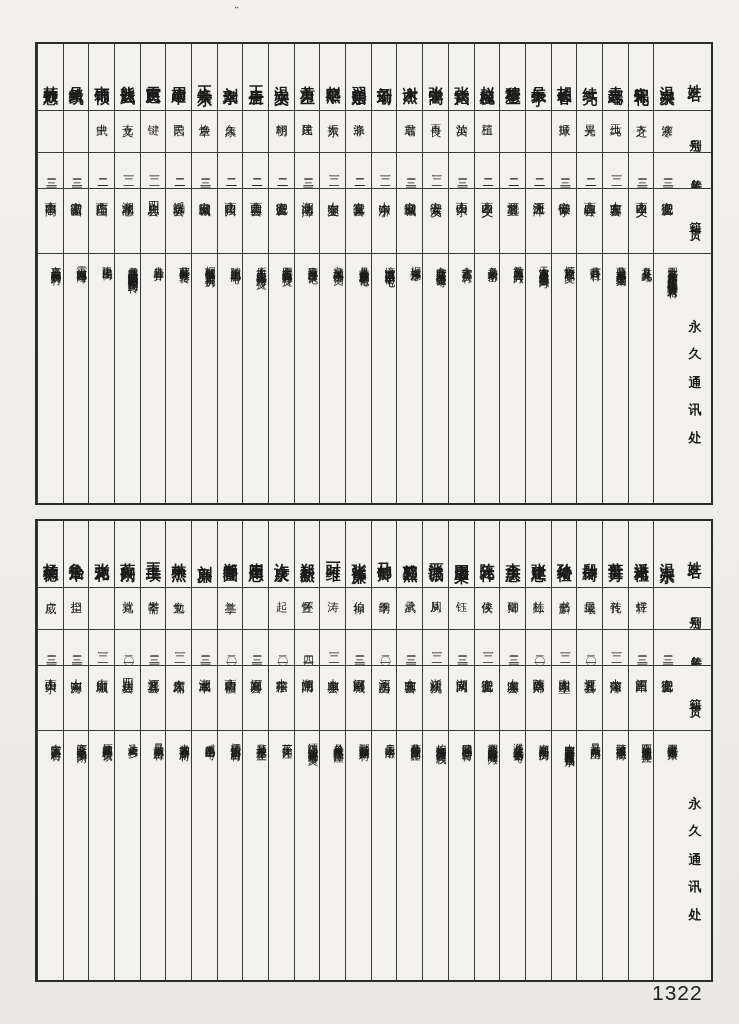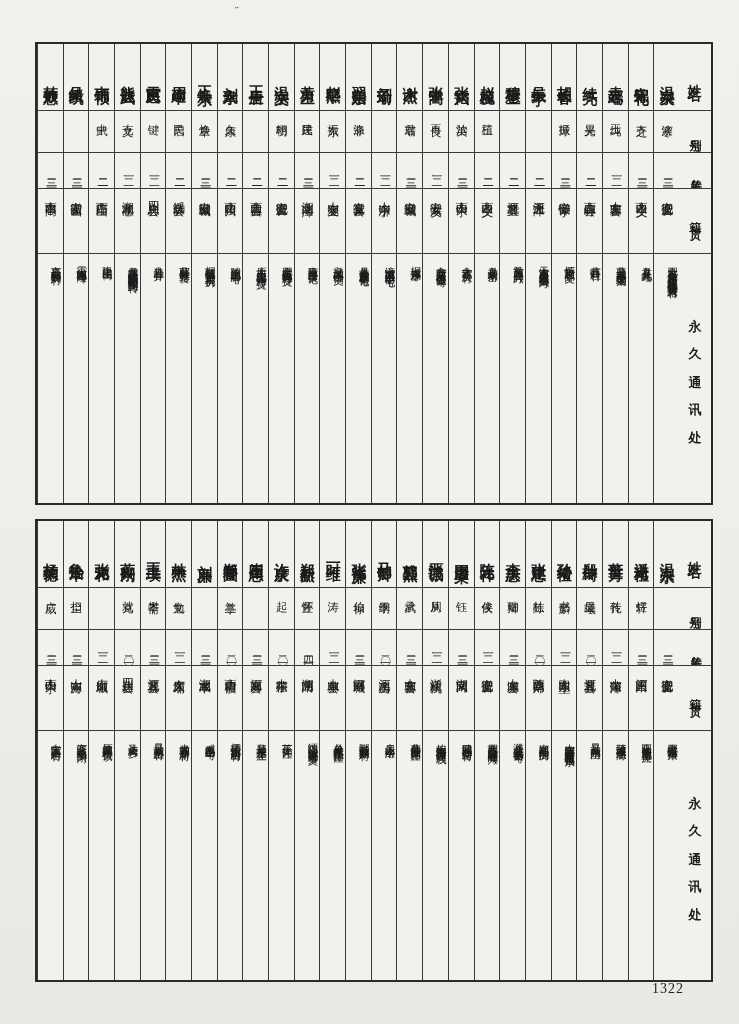--- a/index.html
+++ b/index.html
@@ -45,22 +45,22 @@
   .cell.r-origin{height:66px;font-size:12px;letter-spacing:1px;justify-content:flex-start;align-items:center;padding-top:3px;}
   .cell.r-addr{height:251px;font-size:10.5px;letter-spacing:1px;justify-content:flex-start;align-items:flex-start;padding-top:4px;line-height:13px;}
   .header-col .cell{font-weight:bold;align-items:center;}
   .header-col .r-name{font-size:14px;letter-spacing:4px;}
   .header-col .r-alias{font-size:12px;justify-content:center;padding-top:0;}
   .header-col .r-age{font-size:11px;}
   .header-col .r-origin{font-size:12px;letter-spacing:8px;justify-content:center;padding-top:0;}
   .header-col .r-addr{font-size:13px;letter-spacing:28px;justify-content:center;padding-top:0;align-items:center;}
   .page-number{
     position:absolute;top:981px;left:652px;
-    font-family:Liberation Serif, serif;
-    font-size:14px;color:#222;letter-spacing:1px;
+    font-family:Liberation Sans, sans-serif;
+    font-size:21px;color:#222;letter-spacing:1px;
   }
 </style>
 </head>
 <body>
 
 <div class="page">
   <div class="scan-artifact">¨</div>
 
   <div class="dir-table top">
       <div class="col header-col">

